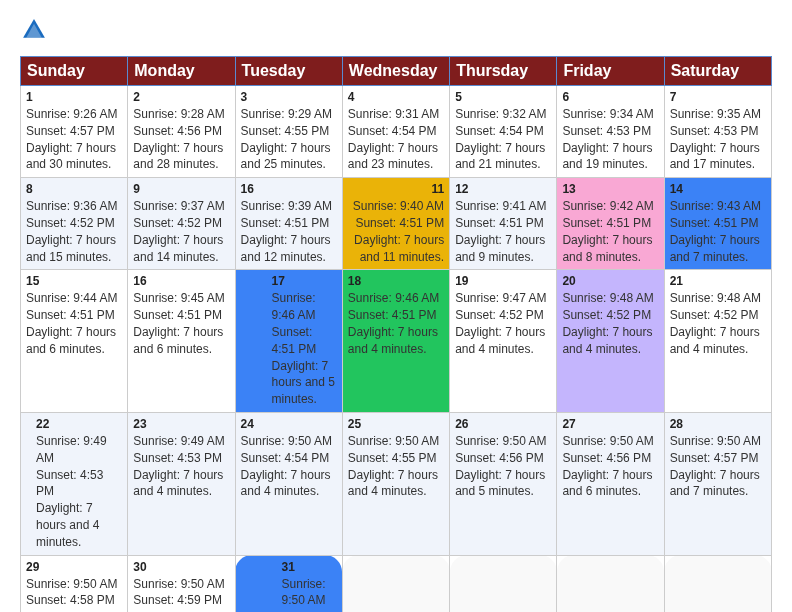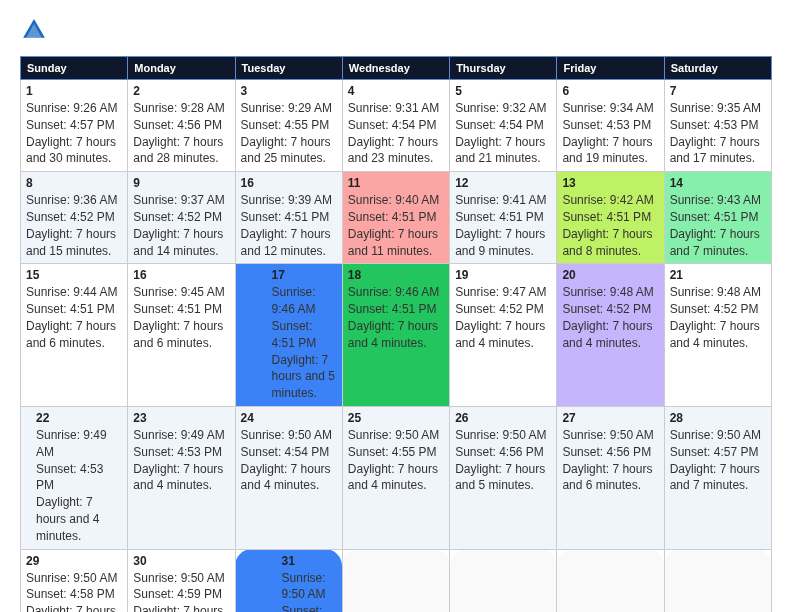--- a/index.html
+++ b/index.html
@@ -57,23 +57,23 @@
     .location {
       font-size: 16px;
       color: #444;
     }
     .calendar {
       width: 100%;
       border-collapse: collapse;
       table-layout: fixed;
     }
     .calendar th {
-      background: #0f172a;
+      background: #7f1d1d;
       color: #fff;
-      font-size: 11px;
+      font-size: 16px;
       font-weight: bold;
       padding: 5px 6px;
       text-align: left;
       border: 1px solid #5a8ad0;
     }
     .calendar td {
       vertical-align: top;
       padding: 4px 5px;
       font-size: 9.5px;
       color: #222;
@@ -147,24 +147,24 @@
           <td style="background: rgb(255, 255, 255);"><span class="day-num">3</span><span class="day-info">Sunrise: 9:29 AM<br>Sunset: 4:55 PM<br>Daylight: 7 hours and 25 minutes.</span></td>
           <td style="background: rgb(255, 255, 255);"><span class="day-num">4</span><span class="day-info">Sunrise: 9:31 AM<br>Sunset: 4:54 PM<br>Daylight: 7 hours and 23 minutes.</span></td>
           <td style="background: rgb(255, 255, 255);"><span class="day-num">5</span><span class="day-info">Sunrise: 9:32 AM<br>Sunset: 4:54 PM<br>Daylight: 7 hours and 21 minutes.</span></td>
           <td style="background: rgb(255, 255, 255);"><span class="day-num">6</span><span class="day-info">Sunrise: 9:34 AM<br>Sunset: 4:53 PM<br>Daylight: 7 hours and 19 minutes.</span></td>
           <td style="background: rgb(255, 255, 255);"><span class="day-num">7</span><span class="day-info">Sunrise: 9:35 AM<br>Sunset: 4:53 PM<br>Daylight: 7 hours and 17 minutes.</span></td>
         </tr>
         <tr>
           <td style="background: rgb(240, 244, 251);"><span class="day-num">8</span><span class="day-info">Sunrise: 9:36 AM<br>Sunset: 4:52 PM<br>Daylight: 7 hours and 15 minutes.</span></td>
           <td style="background: rgb(240, 244, 251);"><span class="day-num">9</span><span class="day-info">Sunrise: 9:37 AM<br>Sunset: 4:52 PM<br>Daylight: 7 hours and 14 minutes.</span></td>
           <td style="background: rgb(240, 244, 251);"><span class="day-num">16</span><span class="day-info">Sunrise: 9:39 AM<br>Sunset: 4:51 PM<br>Daylight: 7 hours and 12 minutes.</span></td>
-          <td style="background: #fca5a5;"><span class="day-num">11</span><span class="day-info">Sunrise: 9:40 AM<br>Sunset: 4:51 PM<br>Daylight: 7 hours and 11 minutes.</span></td>
+          <td style="background: #eab308; text-align: right;"><span class="day-num">11</span><span class="day-info">Sunrise: 9:40 AM<br>Sunset: 4:51 PM<br>Daylight: 7 hours and 11 minutes.</span></td>
           <td style="background: rgb(240, 244, 251);"><span class="day-num">12</span><span class="day-info">Sunrise: 9:41 AM<br>Sunset: 4:51 PM<br>Daylight: 7 hours and 9 minutes.</span></td>
-          <td style="background: #bef264; margin-top: 40px;"><span class="day-num">13</span><span class="day-info">Sunrise: 9:42 AM<br>Sunset: 4:51 PM<br>Daylight: 7 hours and 8 minutes.</span></td>
-          <td style="background: #86efac;"><span class="day-num">14</span><span class="day-info">Sunrise: 9:43 AM<br>Sunset: 4:51 PM<br>Daylight: 7 hours and 7 minutes.</span></td>
+          <td style="background: #f9a8d4; margin-top: 40px;"><span class="day-num">13</span><span class="day-info">Sunrise: 9:42 AM<br>Sunset: 4:51 PM<br>Daylight: 7 hours and 8 minutes.</span></td>
+          <td style="background: #3b82f6;"><span class="day-num">14</span><span class="day-info">Sunrise: 9:43 AM<br>Sunset: 4:51 PM<br>Daylight: 7 hours and 7 minutes.</span></td>
         </tr>
         <tr>
           <td style="background: rgb(255, 255, 255);"><span class="day-num">15</span><span class="day-info">Sunrise: 9:44 AM<br>Sunset: 4:51 PM<br>Daylight: 7 hours and 6 minutes.</span></td>
           <td style="background: rgb(255, 255, 255);"><span class="day-num">16</span><span class="day-info">Sunrise: 9:45 AM<br>Sunset: 4:51 PM<br>Daylight: 7 hours and 6 minutes.</span></td>
           <td style="background: #3b82f6; padding-left: 36px;"><span class="day-num">17</span><span class="day-info">Sunrise: 9:46 AM<br>Sunset: 4:51 PM<br>Daylight: 7 hours and 5 minutes.</span></td>
           <td style="background: #22c55e;"><span class="day-num">18</span><span class="day-info">Sunrise: 9:46 AM<br>Sunset: 4:51 PM<br>Daylight: 7 hours and 4 minutes.</span></td>
           <td style="background: rgb(255, 255, 255);"><span class="day-num">19</span><span class="day-info">Sunrise: 9:47 AM<br>Sunset: 4:52 PM<br>Daylight: 7 hours and 4 minutes.</span></td>
           <td style="background: #c4b5fd;"><span class="day-num">20</span><span class="day-info">Sunrise: 9:48 AM<br>Sunset: 4:52 PM<br>Daylight: 7 hours and 4 minutes.</span></td>
           <td style="background: rgb(255, 255, 255);"><span class="day-num">21</span><span class="day-info">Sunrise: 9:48 AM<br>Sunset: 4:52 PM<br>Daylight: 7 hours and 4 minutes.</span></td>
         </tr>

